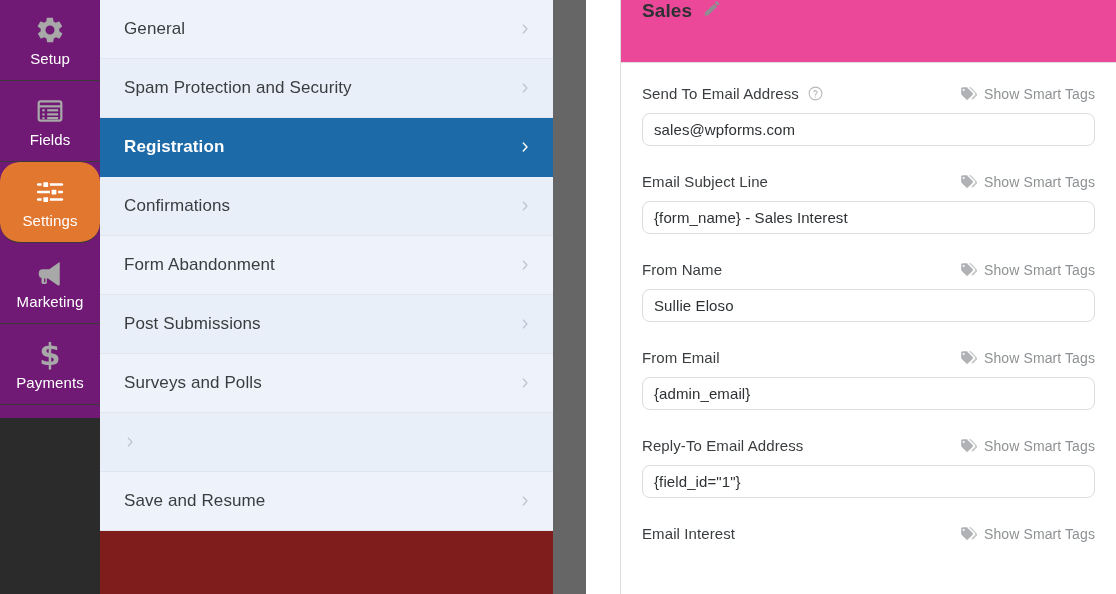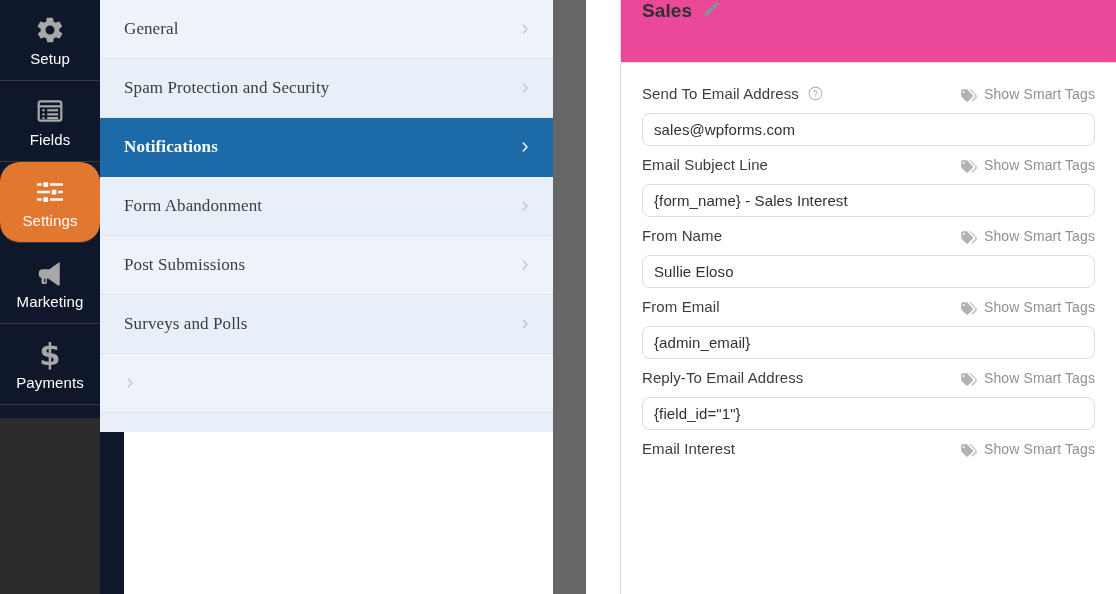--- a/index.html
+++ b/index.html
@@ -19,21 +19,21 @@
     height: 594px;
     background: #ffffff;
   }
 
   
   #icon-rail {
     position: absolute;
     left: 0; top: 0;
     width: 124px;
     height: 594px;
-    background: #0f172a;
+    background: #701a75;
   }
 
   .rail-item {
     position: relative;
     width: 100px;
     height: 81px;
     display: flex;
     flex-direction: column;
     align-items: center;
     justify-content: center;
@@ -68,24 +68,23 @@
     width: 100px;
     height: 176px;
     background: #2b2b2b;
   }
 
   
   #nav-list {
     position: absolute;
     left: 100px; top: 0;
     width: 453px;
-    height: 432px;
+    height: 594px;
     background: #7f1d1d;
     overflow: hidden;
-    font-family: Liberation Serif, serif;
   }
 
   .nav-row {
     position: relative;
     height: 59px;
     display: flex;
     align-items: center;
     padding: 0 22px 0 24px;
     border-bottom: 1px solid #dfe6f2;
     background: #eef3fb;
@@ -164,21 +163,21 @@
     height: 17px;
     color: #8d8f92;
     display: block;
     cursor: pointer;
   }
 
   #panel-body {
     padding: 20px 21px 0 21px;
   }
 
-  .field-block { margin-bottom: 8px; }
+  .field-block { margin-bottom: 25px; }
 
   .field-head {
     display: flex;
     align-items: center;
     height: 21px;
     margin-bottom: 9px;
   }
 
   .field-label {
     font-size: 15px;
@@ -193,21 +192,21 @@
     margin-left: 9px;
     color: #b5b7ba;
     display: block;
     cursor: pointer;
     flex: 0 0 auto;
   }
 
   .smart-tags {
     margin-left: auto;
     display: flex;
-    align-items: flex-end;
+    align-items: flex-start;
     gap: 7px;
     cursor: pointer;
   }
   .tag-icon {
     width: 17px;
     height: 14px;
     color: #b0b2b5;
     display: block;
     flex: 0 0 auto;
   }
@@ -314,28 +313,36 @@
     <div class="nav-row">
       <span class="nav-label">Spam Protection and Security</span>
       <span class="nav-chevron">
         <svg viewBox="0 0 24 24" width="12" height="16" fill="none" stroke="currentColor" stroke-width="2.2" stroke-linecap="round" stroke-linejoin="round">
             <polyline points="8.5,4 16,12 8.5,20"></polyline>
           </svg>
       </span>
     </div>
 
     <div class="nav-row active">
-      <span class="nav-label">Notifications</span>
+      <span class="nav-label">Registration</span>
       <span class="nav-chevron">
         <svg viewBox="0 0 24 24" width="12" height="16" fill="none" stroke="currentColor" stroke-width="2.8" stroke-linecap="round" stroke-linejoin="round">
             <polyline points="8.5,4 16,12 8.5,20"></polyline>
           </svg>
       </span>
     </div>
 
+    <div class="nav-row">
+      <span class="nav-label">Confirmations</span>
+      <span class="nav-chevron">
+        <svg viewBox="0 0 24 24" width="12" height="16" fill="none" stroke="currentColor" stroke-width="2.2" stroke-linecap="round" stroke-linejoin="round">
+            <polyline points="8.5,4 16,12 8.5,20"></polyline>
+          </svg>
+      </span>
+    </div>
 
     <div class="nav-row">
       <span class="nav-label">Form Abandonment</span>
       <span class="nav-chevron">
         <svg viewBox="0 0 24 24" width="12" height="16" fill="none" stroke="currentColor" stroke-width="2.2" stroke-linecap="round" stroke-linejoin="round">
             <polyline points="8.5,4 16,12 8.5,20"></polyline>
           </svg>
       </span>
     </div>
 

